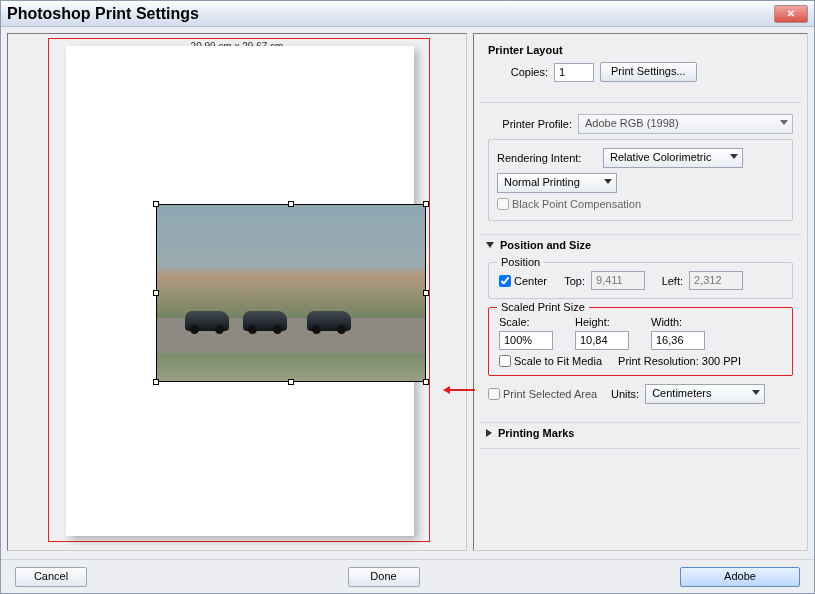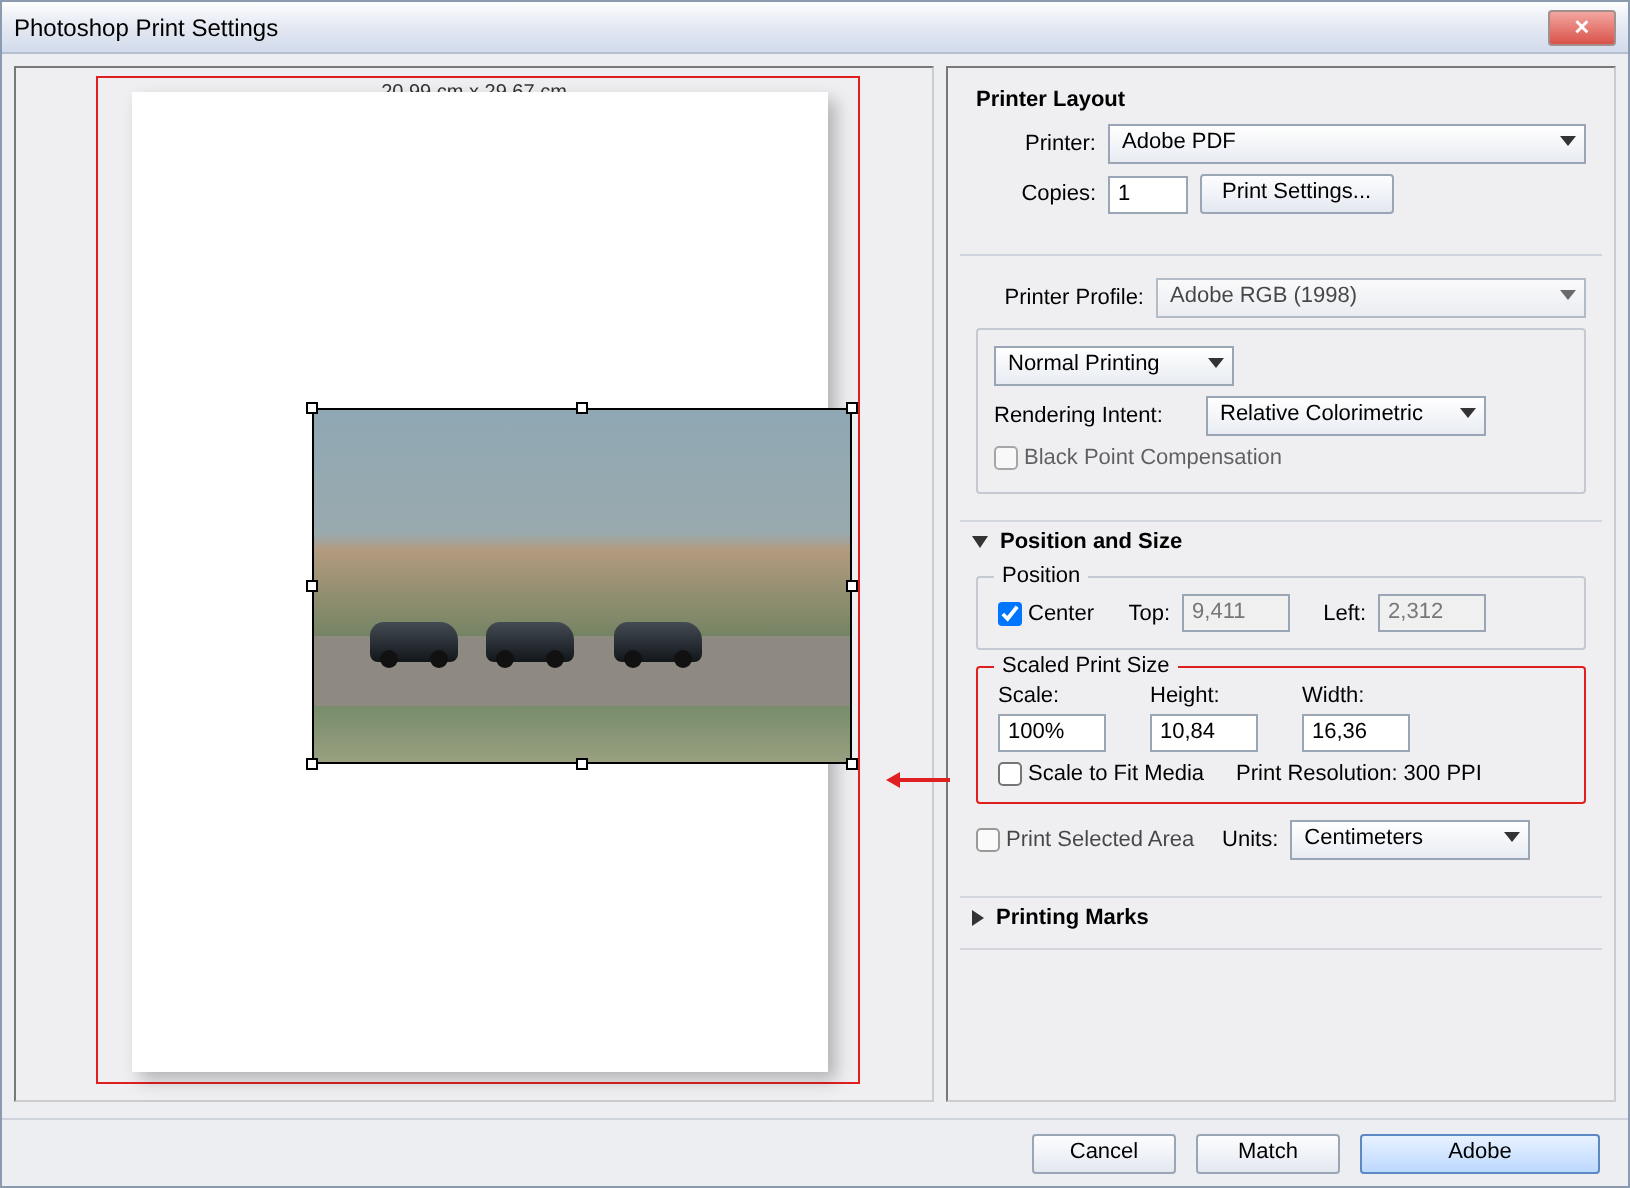--- a/index.html
+++ b/index.html
@@ -1,19 +1,19 @@
 <!DOCTYPE html>
 <html><head>
 <meta charset="utf-8">
 <style>
 *{box-sizing:border-box;margin:0;padding:0;font-family:"Segoe UI",Tahoma,sans-serif;font-size:11px;color:#000}
 body{background:#d4d0c8;width:815px;height:594px;overflow:hidden}
 .window{border:1px solid #8a9bb0;background:#eceef2;width:815px;height:594px;position:relative}
 .titlebar{height:26px;background:linear-gradient(#fdfdfe,#e6eaf3 45%,#d2dbec);border-bottom:1px solid #b6bfd0;display:flex;align-items:center;padding:0 6px}
-.titlebar .title{font-size:12px;font-weight:400}
+.titlebar .title{font-size:16px;font-weight:700}
 .titlebar .winbtns{margin-left:auto;display:flex;gap:0}
 .winbtn{width:34px;height:18px;border:1px solid #a48e8e;border-radius:2px;display:flex;align-items:center;justify-content:center;font-size:10px}
 .winbtn.close{background:linear-gradient(#f2a6a0,#d9534a);color:#fff;font-weight:bold}
 .body{position:absolute;top:26px;left:0;right:0;bottom:36px;display:flex;padding:6px;gap:6px}
 .preview-pane{flex:0 0 460px;background:#efeff2;border:1px inset #ccc;position:relative}
 .highlight-box{position:absolute;top:4px;left:40px;width:382px;height:504px;border:1px solid #e02020}
 .paper{position:absolute;top:12px;left:58px;width:348px;height:490px;background:#fff;box-shadow:4px 4px 8px rgba(0,0,0,.25)}
 .paper-dims{position:absolute;top:7px;left:0;right:0;text-align:center;font-size:10px;color:#333}
 .photo{position:absolute;top:158px;left:90px;width:270px;height:178px;border:1px solid #000}
 .photo-bg{position:absolute;inset:0;background:linear-gradient(to bottom,#8fa8b4 0%,#9aaaae 35%,#b39a7f 40%,#5f7d5a 72%,#98a080 100%)}
@@ -43,21 +43,21 @@
 .iconbtn svg{width:12px;height:14px}
 .fieldset{border:1px solid #c4c9d2;border-radius:2px;padding:8px 10px;margin-top:2px;position:relative}
 .fieldset .legend{position:absolute;top:-7px;left:8px;background:#efeff2;padding:0 4px;font-size:11px}
 .divider{height:1px;background:#cfd3db;margin:2px 0}
 .section-head{display:flex;align-items:center;gap:6px;padding:4px 6px;font-weight:bold;border-top:1px solid #d4d7de}
 .tri{width:0;height:0;border-top:4px solid transparent;border-bottom:4px solid transparent;border-left:6px solid #333}
 .tri.down{border-left:4px solid transparent;border-right:4px solid transparent;border-top:6px solid #333;border-bottom:none}
 .scaled-box{border:1px solid #e02020}
 .arrow-line{position:absolute;top:388px;left:448px;width:26px;height:2px;background:#e02020}
 .arrow-line::before{content:"";position:absolute;left:-6px;top:-3px;width:0;height:0;border-top:4px solid transparent;border-bottom:4px solid transparent;border-right:7px solid #e02020}
-.footer{position:absolute;left:0;right:0;bottom:0;height:34px;border-top:1px solid #cfd3db;display:flex;align-items:center;justify-content:flex-end;gap:10px;padding:0 14px;background:#eceef2}
+.footer{position:absolute;left:0;right:0;bottom:0;height:34px;border-top:1px solid #cfd3db;display:flex;align-items:center;justify-content:space-between;gap:10px;padding:0 14px;background:#eceef2}
 .footer .btn{min-width:72px;text-align:center}
 .footer .btn.primary{background:linear-gradient(#e8f2ff,#bcd8ff);border-color:#5c88c4;min-width:120px}
 </style>
 </head>
 <body>
 
 <div class="window">
   <div class="titlebar">
     <span class="title">Photoshop Print Settings</span>
     <div class="winbtns">
@@ -88,54 +88,47 @@
           <div class="handle h-br"></div>
         </div>
       </div>
     </div>
 
     <div class="settings-pane">
 
       <div class="group">
         <div class="group-title">Printer Layout</div>
         <div class="row">
-          <label>Printer:</label>
-          <div class="select">
-            <span>Adobe PDF</span>
-            <span class="arrow"></span>
-          </div>
-        </div>
-        <div class="row">
           <label>Copies:</label>
           <div class="input" style="width:40px">1</div>
           <div class="btn">Print Settings...</div>
         </div>
       </div>
 
       <div class="divider"></div>
 
       <div class="group">
         <div class="row">
           <label style="min-width:84px">Printer Profile:</label>
           <div class="select" style="opacity:.7">
             <span>Adobe RGB (1998)</span>
             <span class="arrow"></span>
           </div>
         </div>
         <div class="fieldset" style="padding:8px">
           <div class="row">
-            <div class="select" style="flex:0 0 120px">
-              <span>Normal Printing</span>
-              <span class="arrow"></span>
-            </div>
-          </div>
-          <div class="row">
             <label style="min-width:100px;text-align:left">Rendering Intent:</label>
             <div class="select" style="flex:0 0 140px">
               <span>Relative Colorimetric</span>
+              <span class="arrow"></span>
+            </div>
+          </div>
+          <div class="row">
+            <div class="select" style="flex:0 0 120px">
+              <span>Normal Printing</span>
               <span class="arrow"></span>
             </div>
           </div>
           <div class="checkbox" style="opacity:.6">
             <input type="checkbox" style="">
             <span>Black Point Compensation</span>
           </div>
         </div>
       </div>
 
@@ -221,16 +214,16 @@
       <span>Gamut Warning</span>
     </div>
     <div class="checkbox">
       <input type="checkbox" style="">
       <span>Show Paper White</span>
     </div>
   </div>
 
   <div class="footer">
     <div class="btn">Cancel</div>
-    <div class="btn">Match</div>
+    <div class="btn">Done</div>
     <div class="btn primary">Adobe</div>
   </div>
 </div>
 
 </body></html>

